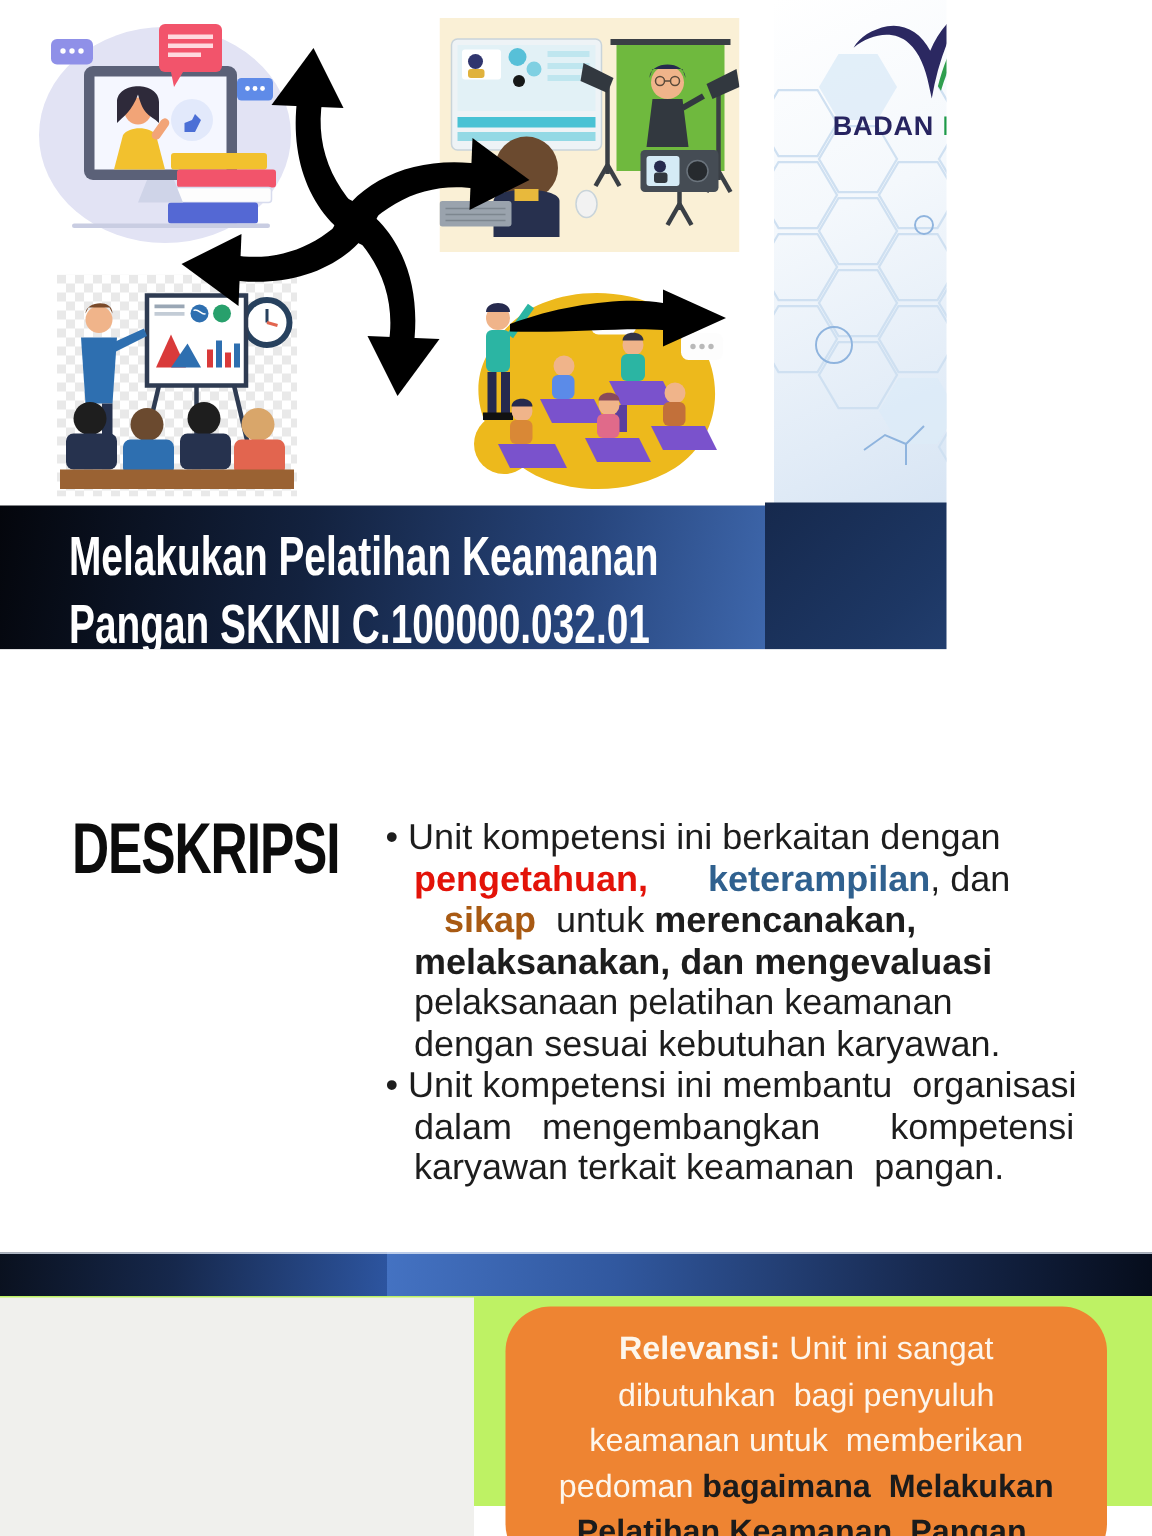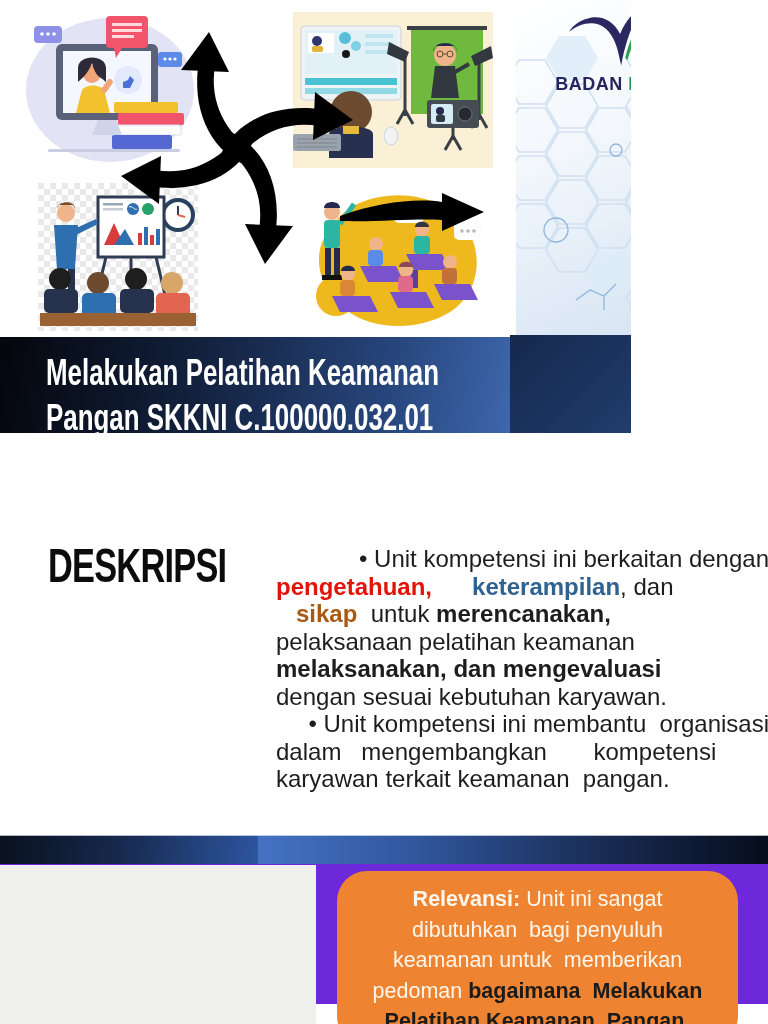--- a/index.html
+++ b/index.html
@@ -29,35 +29,35 @@
   .logo2{left:0px;top:435px;width:110px;}
   .logo2 svg{width:56px;height:42px;}
   .logo2 .bpom-text{font-size:13.5px;margin-top:2px;}
 
   
   .slide2{left:0;top:433px;width:722px;height:431px;background:#fff;}
   .deskripsi{left:48px;top:104px;font-size:47px;font-weight:bold;color:#0c0c0c;
     transform:scale(0.73,1.02);transform-origin:top left;letter-spacing:-1px;}
   .bullets{left:257px;top:112px;width:512px;font-size:24px;line-height:27.5px;color:#1d1d1d;}
   .b-line{white-space:pre;padding-left:19px;}
-  .b-line.with-dot{padding-left:0;text-align:right;}
+  .b-line.with-dot{padding-left:0;}
   .b-line.with-dot::before{content:"• ";}
   .c-red{color:#e31309;font-weight:bold;text-align:center;}
   .c-blue{color:#30618f;font-weight:bold;}
   .c-brown{color:#a85a13;font-weight:bold;margin-left:20px;}
   .c-bold{font-weight:bold;}
   .bar2-left{left:0;top:402px;width:258px;height:29px;
     background:linear-gradient(95deg,#0a111f 0%,#16284c 45%,#2d55a0 100%);
     border-top:1px solid rgba(230,238,250,.75);}
   .bar2-right{left:258px;top:402px;width:510px;height:29px;
     background:linear-gradient(90deg,#4472c2 0%,#31589f 30%,#17294f 70%,#060d1c 100%);
     border-top:1px solid rgba(230,238,250,.75);}
 
   
-  .slide3{left:0;top:864px;width:768px;height:140px;background:#6d28d9;}
+  .slide3{left:0;top:864px;width:768px;height:140px;background:#bef264;}
   .gray-panel{left:0;top:1px;width:316px;height:159px;background:#f0f0ed;}
   .orange-box{left:337px;top:7px;width:401px;height:175px;background:#ee8432;
     border-radius:30px;color:#fdf6ec;text-align:center;font-size:21.5px;line-height:30.5px;
     padding-top:13px;box-sizing:border-box;}
   .o-line{white-space:pre;}
   .o-bold{font-weight:bold;}
   .o-dark{font-weight:bold;color:#1b1b1b;}
 </style>
 </head>
 <body>
@@ -383,22 +383,22 @@
         </svg>
       <div class="bpom-text"><span class="badan">BADAN</span> <span class="pom">POM</span></div>
     </div>
 
     <div class="abs deskripsi">DESKRIPSI</div>
 
     <div class="abs bullets">
       <div class="b-line with-dot"><span>Unit kompetensi ini berkaitan dengan</span></div>
       <div class="b-line"><span class="c-red">pengetahuan,</span><span>      </span><span class="c-blue">keterampilan</span><span>, dan</span></div>
       <div class="b-line"><span class="c-brown">sikap</span><span>  untuk </span><span class="c-bold">merencanakan,</span></div>
+      <div class="b-line"><span class="c-bold">melaksanakan, dan mengevaluasi</span></div>
       <div class="b-line"><span>pelaksanaan pelatihan keamanan</span></div>
-      <div class="b-line"><span class="c-bold">melaksanakan, dan mengevaluasi</span></div>
       <div class="b-line"><span>dengan sesuai kebutuhan karyawan.</span></div>
       <div class="b-line with-dot"><span>Unit kompetensi ini membantu  organisasi</span></div>
       <div class="b-line"><span>dalam   mengembangkan       kompetensi</span></div>
       <div class="b-line"><span>karyawan terkait keamanan  pangan.</span></div>
     </div>
 
     <div class="abs bar2-left"></div>
     <div class="abs bar2-right"></div>
   </div>
 

